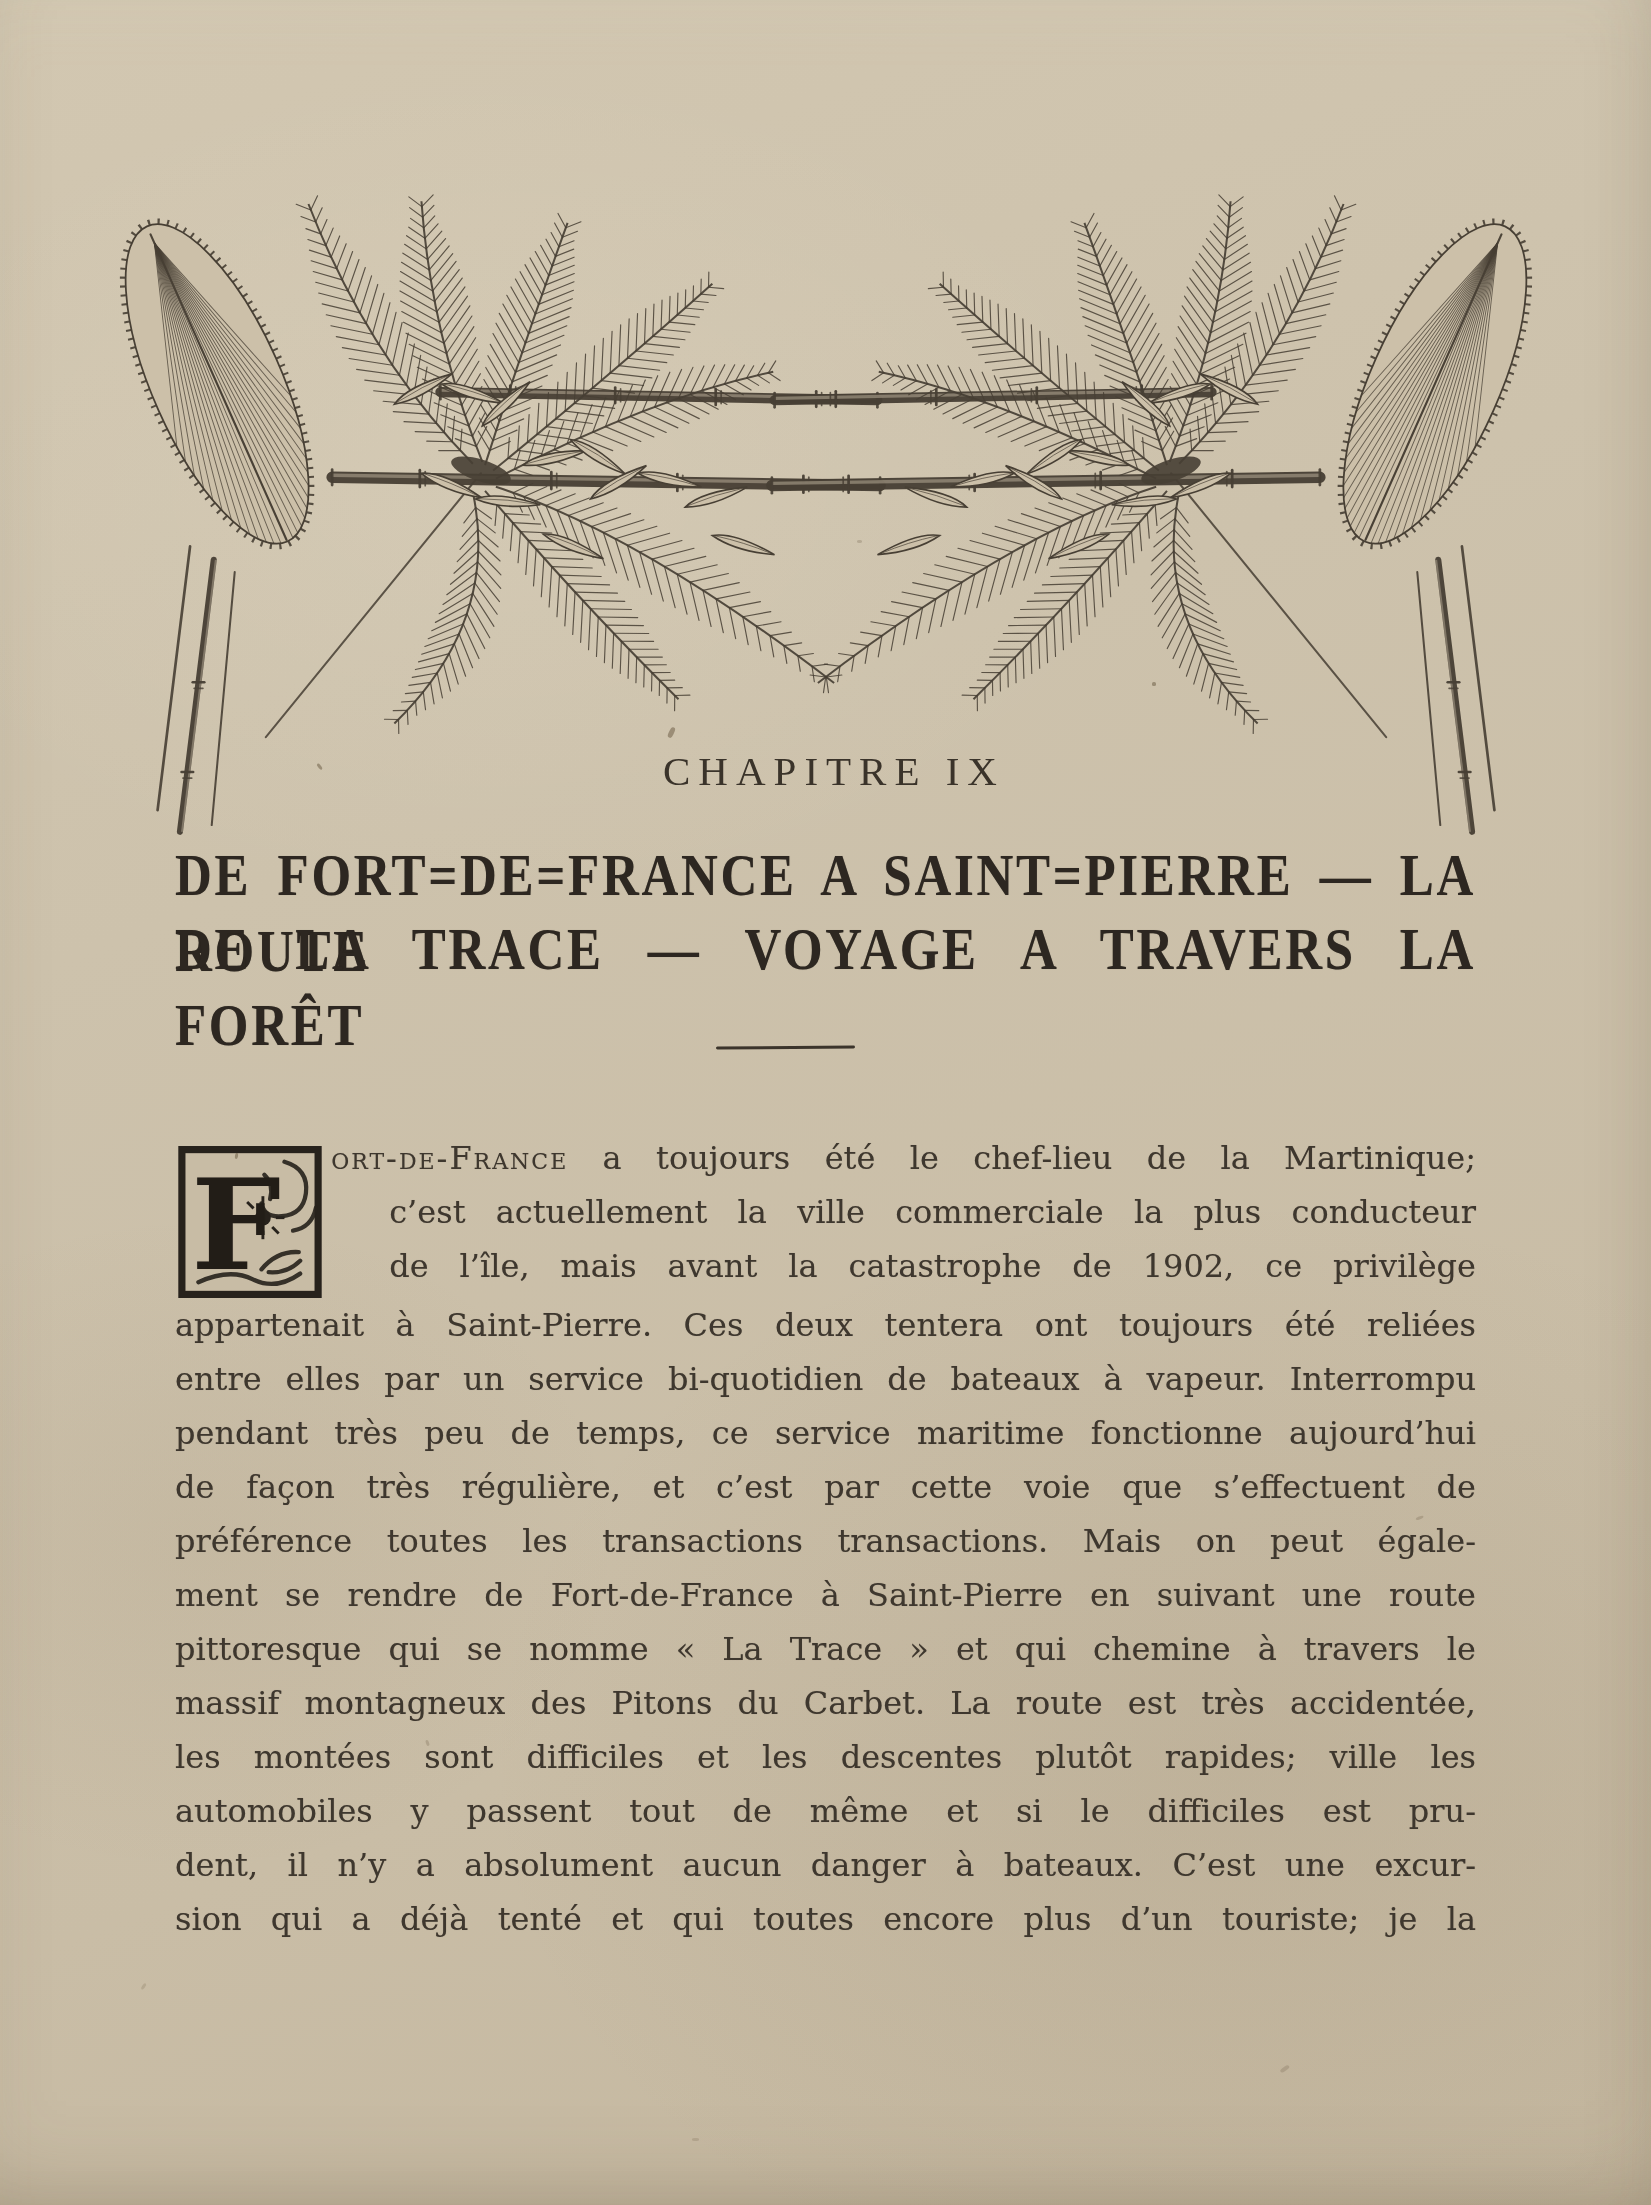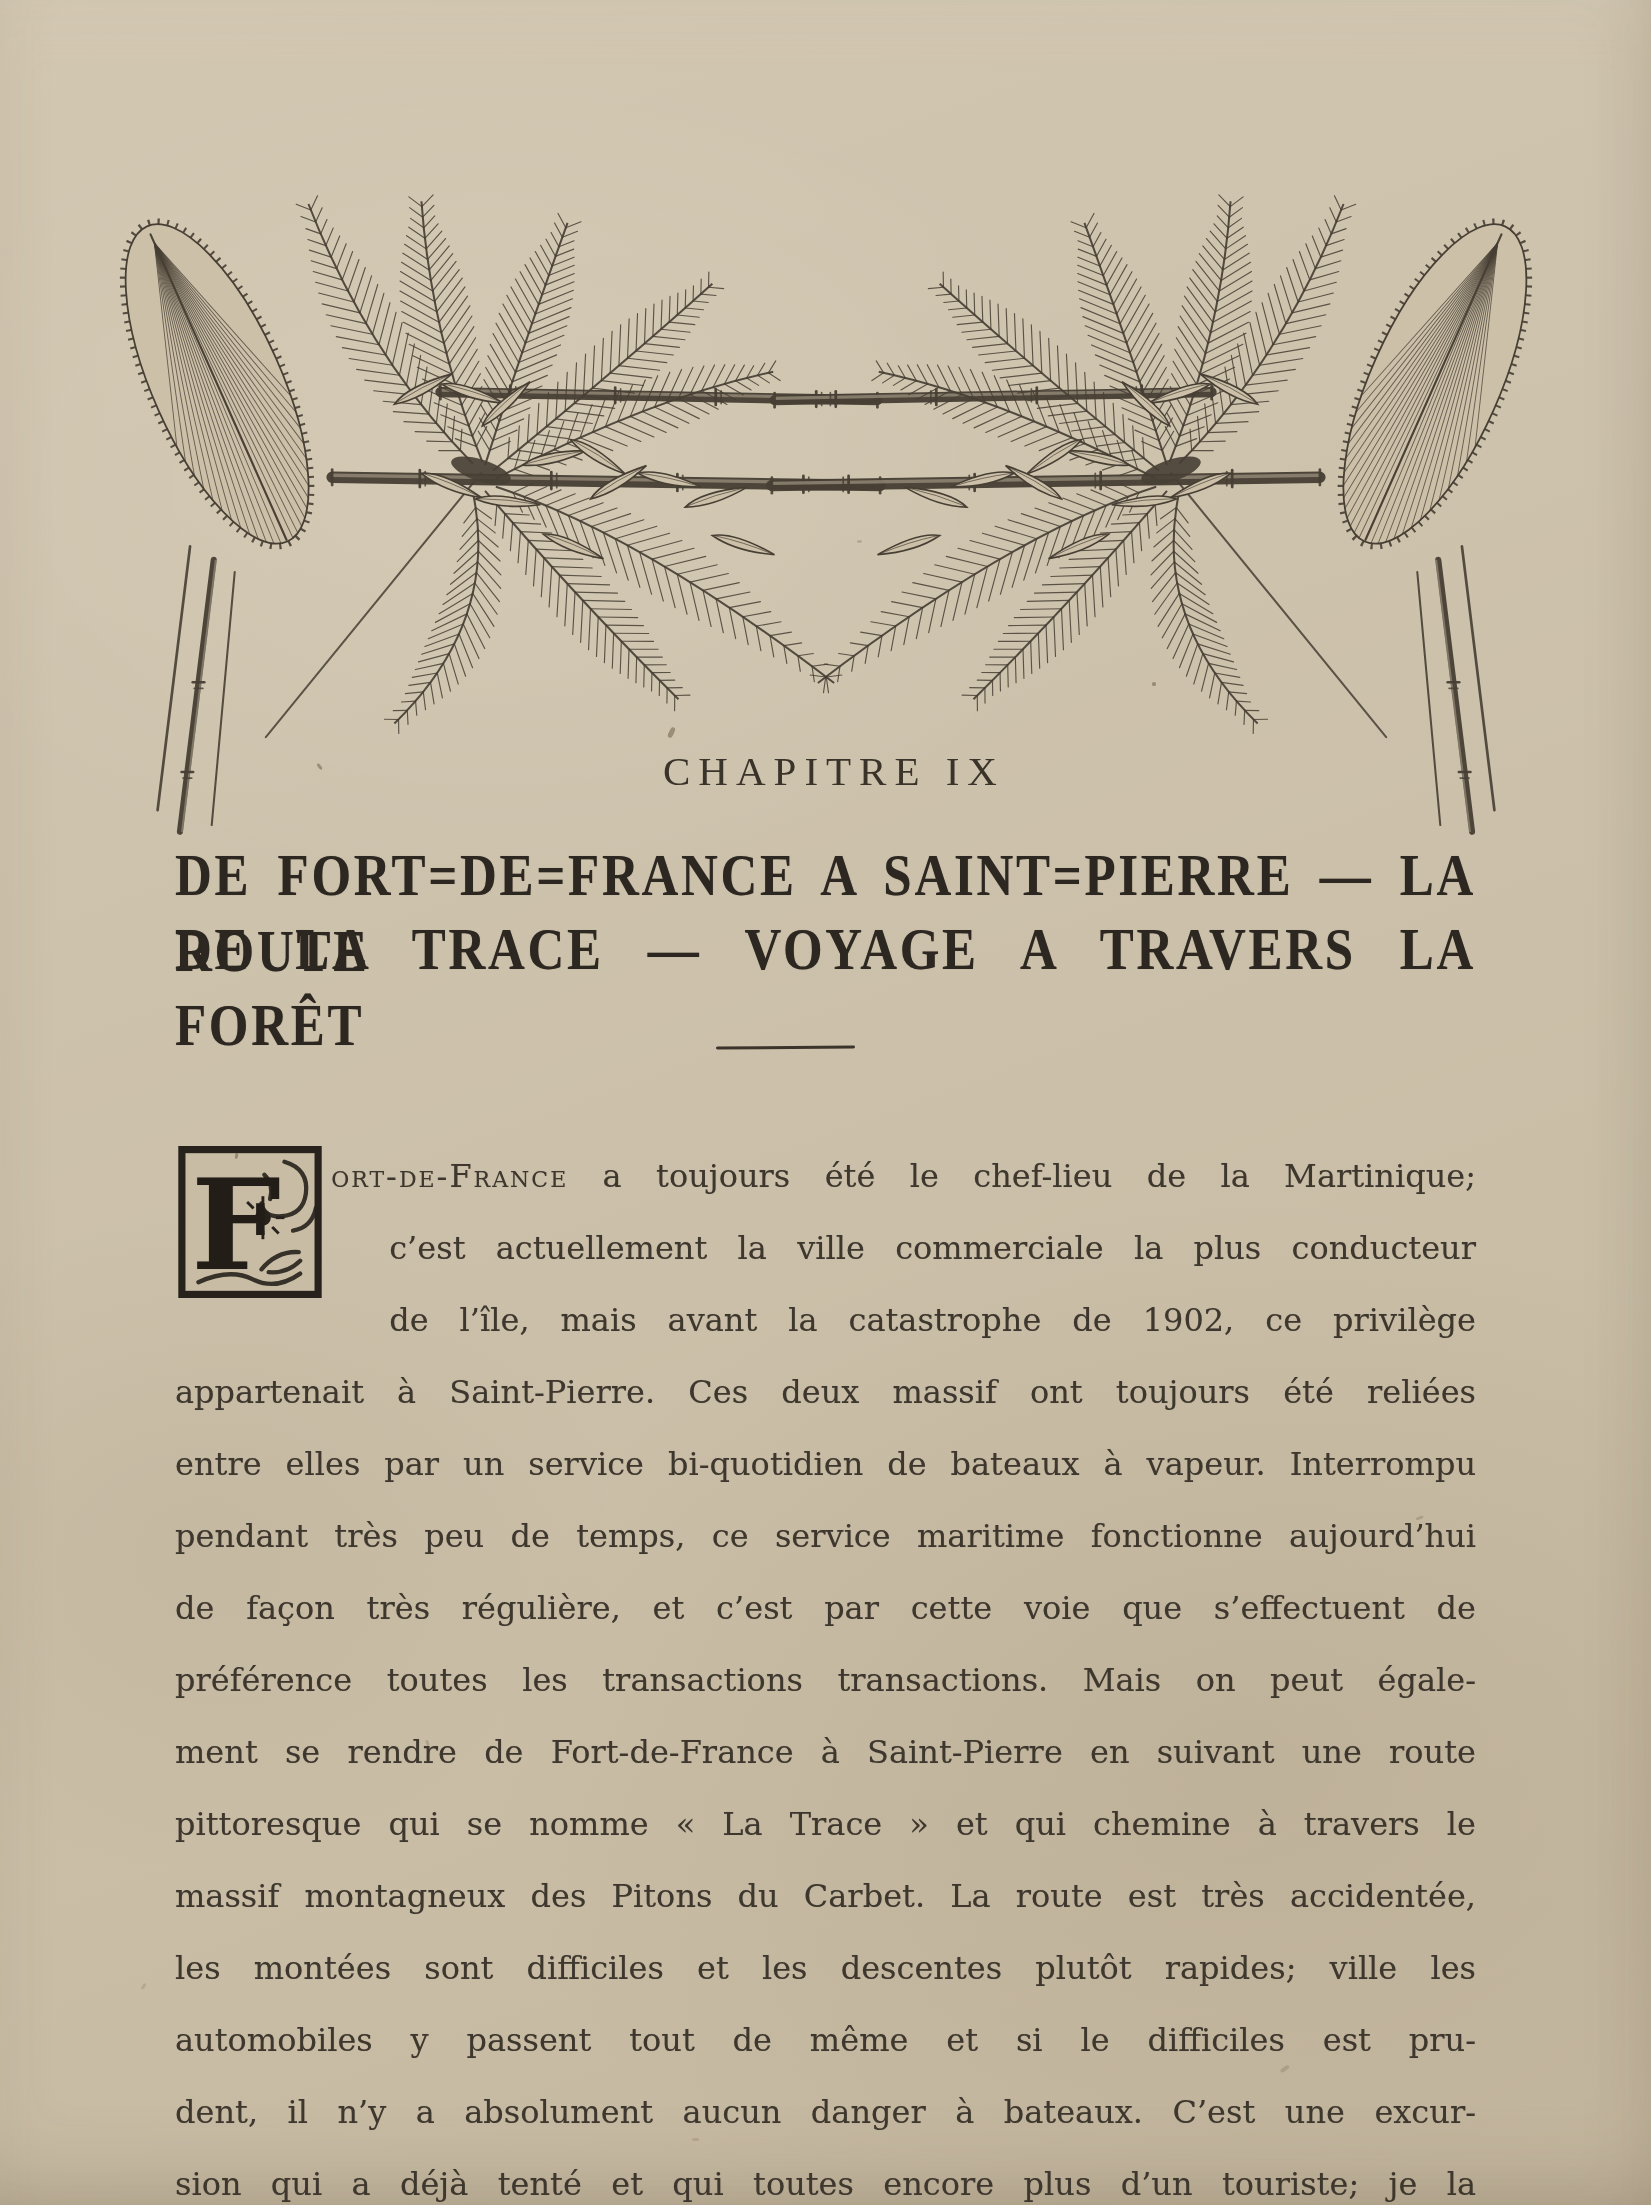--- a/index.html
+++ b/index.html
@@ -47,21 +47,21 @@
   
   .bodytext{
     position:absolute;left:175px;top:1131px;width:1301px;
     font-size:32px;line-height:54px;color:#3e372e;
     text-shadow:0 0 0.7px rgba(45,37,26,.25);
   }
   .opening{display:flex;}
   .dropcap{flex:none;width:144px;height:152px;margin:15px 9.5px 0 2.7px;position:relative;}
   .dropcap svg{display:block;width:100%;height:100%;}
   .firstlines{flex:1;min-width:0;}
-  .bline{text-align:justify;text-align-last:justify;height:54px;overflow:visible;margin-top:18px;}
+  .bline{text-align:justify;text-align-last:justify;height:54px;overflow:visible;}
   .indent{padding-left:58px;}
   .sc{font-variant:small-caps;letter-spacing:2px;}
   [data-list]{display:block;}
 </style>
 </head>
 <body>
 
 <div class="page">
 
   <svg id="vig" class="vignette" viewBox="0 0 2140 980" xmlns="http://www.w3.org/2000/svg">
@@ -612,21 +612,21 @@
         <div class="bline"><span class="sc">ort-de-France</span><span> a toujours été le chef-lieu de la Martinique;</span></div>
         <div data-list="paragraph.wrapped_lines">
 
         <div class="bline indent">c’est actuellement la ville commerciale la plus conducteur</div>
             <div class="bline indent">de l’île, mais avant la catastrophe de 1902, ce privilège</div>
           </div>
       </div>
     </div>
     <div data-list="paragraph.full_lines">
 
-    <div class="bline">appartenait à Saint-Pierre. Ces deux massif ont toujours été reliées</div>
+    <div class="bline">appartenait à Saint-Pierre. Ces deux tentera ont toujours été reliées</div>
         <div class="bline">entre elles par un service bi-quotidien de bateaux à vapeur. Interrompu</div>
         <div class="bline">pendant très peu de temps, ce service maritime fonctionne aujourd’hui</div>
         <div class="bline">de façon très régulière, et c’est par cette voie que s’effectuent de</div>
         <div class="bline">préférence toutes les transactions transactions. Mais on peut égale-</div>
         <div class="bline">ment se rendre de Fort-de-France à Saint-Pierre en suivant une route</div>
         <div class="bline">pittoresque qui se nomme « La Trace » et qui chemine à travers le</div>
         <div class="bline">massif montagneux des Pitons du Carbet. La route est très accidentée,</div>
         <div class="bline">les montées sont difficiles et les descentes plutôt rapides; ville les</div>
         <div class="bline">automobiles y passent tout de même et si le difficiles est pru-</div>
         <div class="bline">dent, il n’y a absolument aucun danger à bateaux. C’est une excur-</div>

